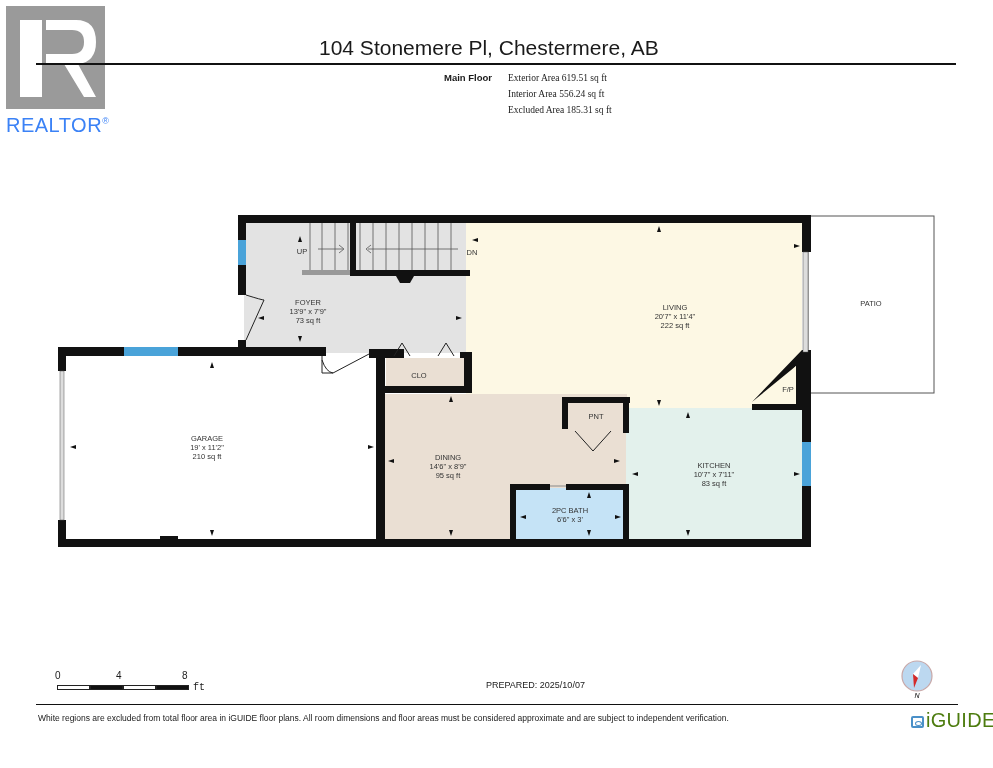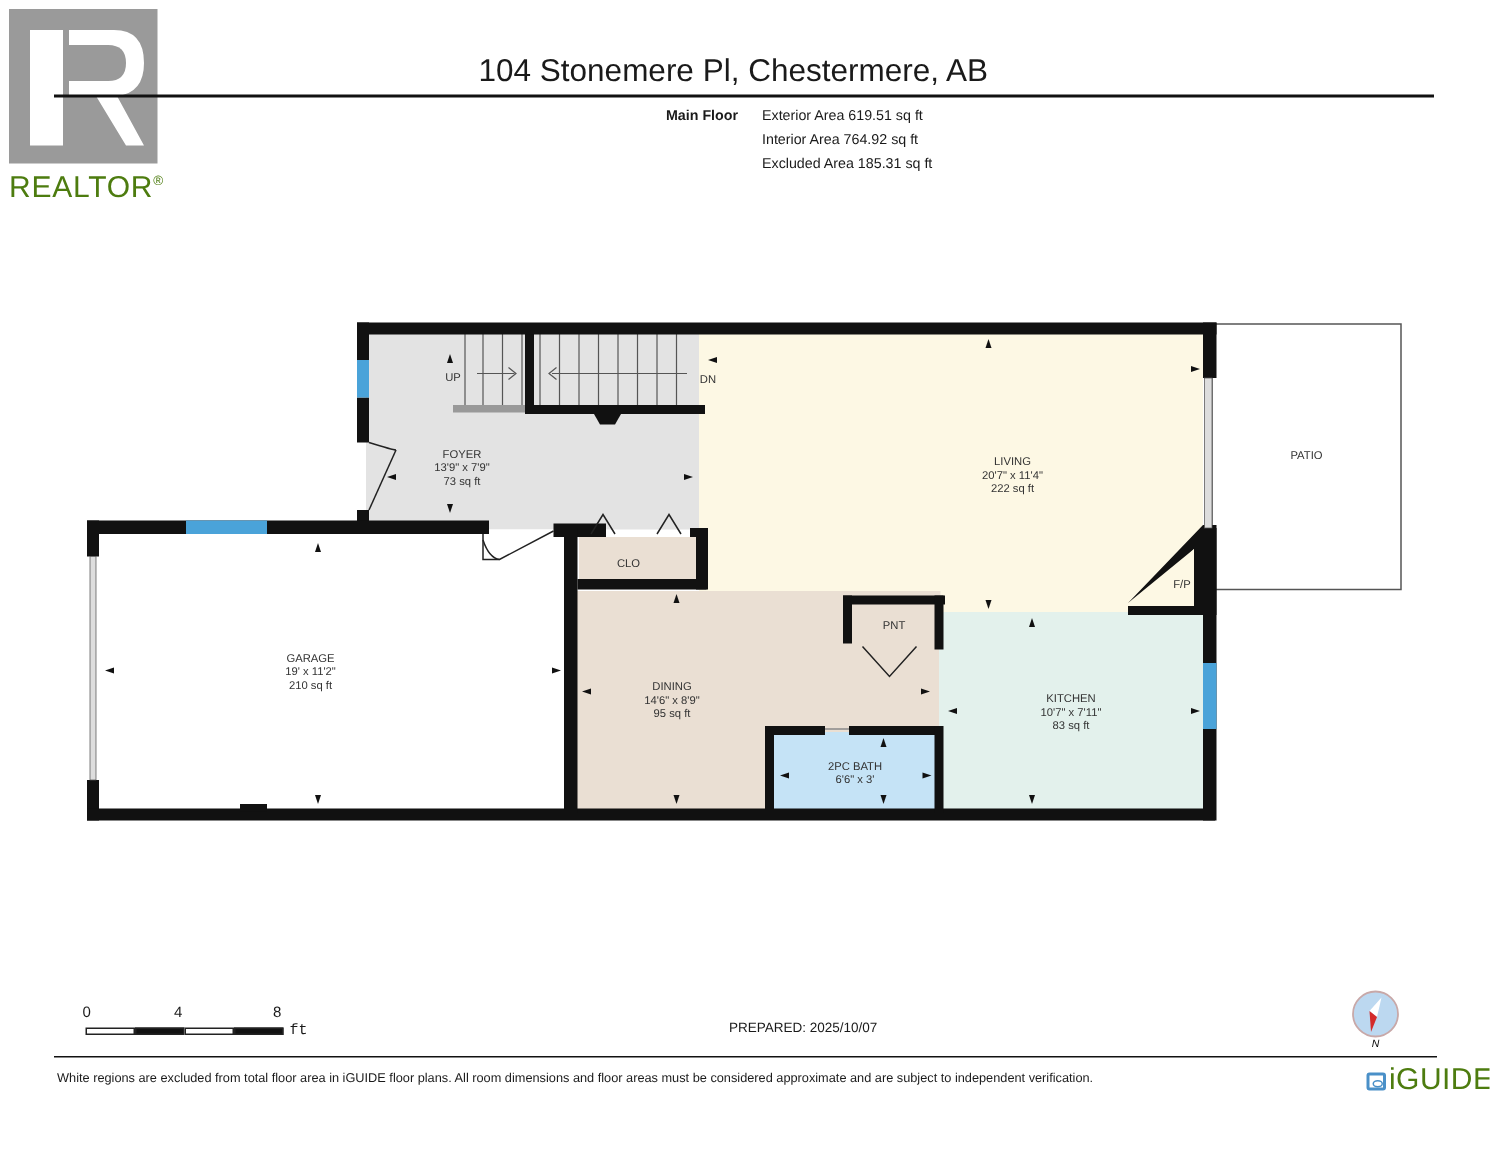--- a/index.html
+++ b/index.html
@@ -1,25 +1,25 @@
 <!DOCTYPE html>
 <html><head>
 <meta charset="utf-8">
 <style>
   html, body { margin:0; padding:0; background:#ffffff; }
   body { width:993px; height:768px; position:relative; overflow:hidden; font-family:"Liberation Sans", sans-serif; color:#1a1a1a; }
   .logo { position:absolute; left:6px; top:6px; width:100px; height:125px; }
   .logo-box { position:absolute; left:0; top:0; width:99px; height:103px; background:#9a9a9a; }
-  .logo-text { position:absolute; left:0; top:108px; font-size:20px; color:#4d7c0f; letter-spacing:0.5px; white-space:nowrap; }
+  .logo-text { position:absolute; left:0; top:108px; font-size:20px; color:#3b82f6; letter-spacing:0.5px; white-space:nowrap; }
   .logo-text sup { font-size:9px; }
   .title { position:absolute; left:319px; top:36px; font-size:21px; font-weight:normal; white-space:nowrap; }
   .title-rule { position:absolute; left:36px; top:63px; width:920px; height:2px; background:#111; }
   .areas { position:absolute; left:444px; top:70px; font-size:9.5px; line-height:16px; }
   .areas .floor { position:absolute; left:0; top:0; font-weight:bold; white-space:nowrap; }
-  .areas .list { position:absolute; left:64px; top:0; white-space:nowrap; }
+  .areas .list { position:absolute; left:64px; top:0; white-space:nowrap;font-family:Liberation Serif, serif; }
   .plan { position:absolute; left:0; top:0; }
   .room-label { font-family:"Liberation Sans", sans-serif; fill:#333; text-anchor:middle; }
   .scale { position:absolute; left:55px; top:670px; width:160px; height:30px; }
   .scale .tick { position:absolute; top:0; font-size:10px; }
   .scale .bar { position:absolute; top:15px; height:5px; border:1px solid #222; box-sizing:border-box; }
   .scale .unit { position:absolute; left:138px; top:12px; font-size:10px;font-family:Liberation Mono, monospace; }
   .prepared { position:absolute; left:447px; top:680px; font-size:9px; white-space:nowrap;padding-left:39px; }
   .bottom-rule { position:absolute; left:36px; top:704px; width:922px; height:1px; background:#111; }
   .disclaimer { position:absolute; left:38px; top:713px; font-size:8.5px; white-space:nowrap;text-align:right; }
   .compass { position:absolute; left:899px; top:660px; width:36px; height:40px; }
@@ -40,21 +40,21 @@
   </div>
   <div class="logo-text"><span>REALTOR</span><sup>®</sup></div>
 </div>
 
 <div class="title">104 Stonemere Pl, Chestermere, AB</div>
 <div class="title-rule"></div>
 <div class="areas">
   <div class="floor">Main Floor</div>
   <div class="list">
     <div>Exterior Area 619.51 sq ft</div>
-    <div>Interior Area 764.92 sq ft</div>
+    <div>Interior Area 556.24 sq ft</div>
     <div>Excluded Area 185.31 sq ft</div>
   </div>
 </div>
 
 <svg class="plan" width="993" height="768" viewBox="0 0 993 768">
 
   <rect x="808" y="216" width="126" height="177" fill="#fff" stroke="#555" stroke-width="1"></rect>
 
   <rect x="244" y="222" width="226" height="131" fill="#e3e3e3"></rect>
   <rect x="466" y="222" width="336" height="186" fill="#fdf8e4"></rect>

